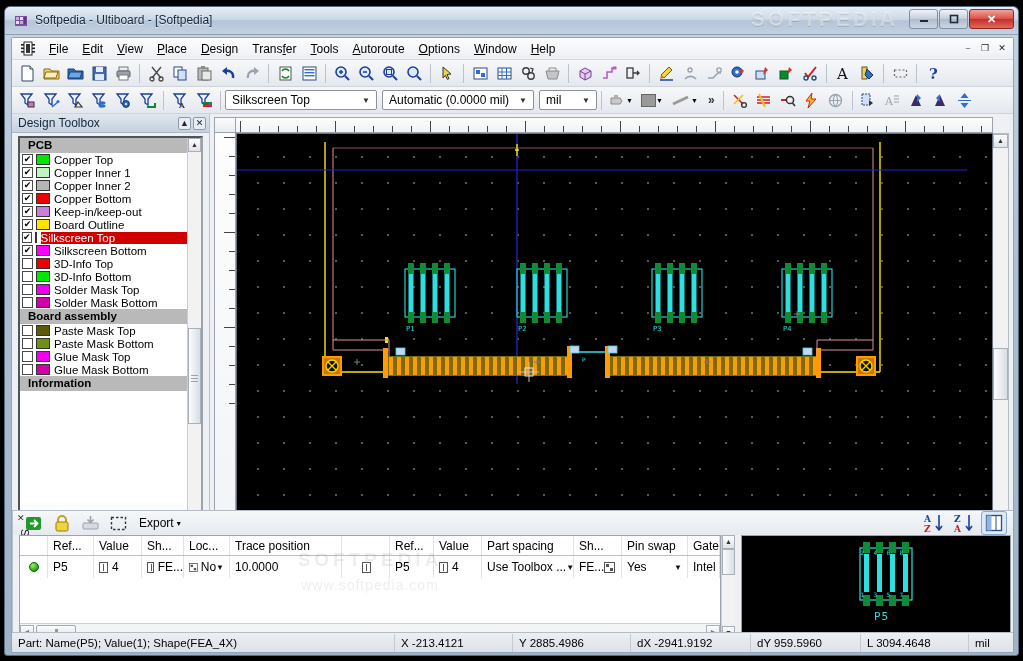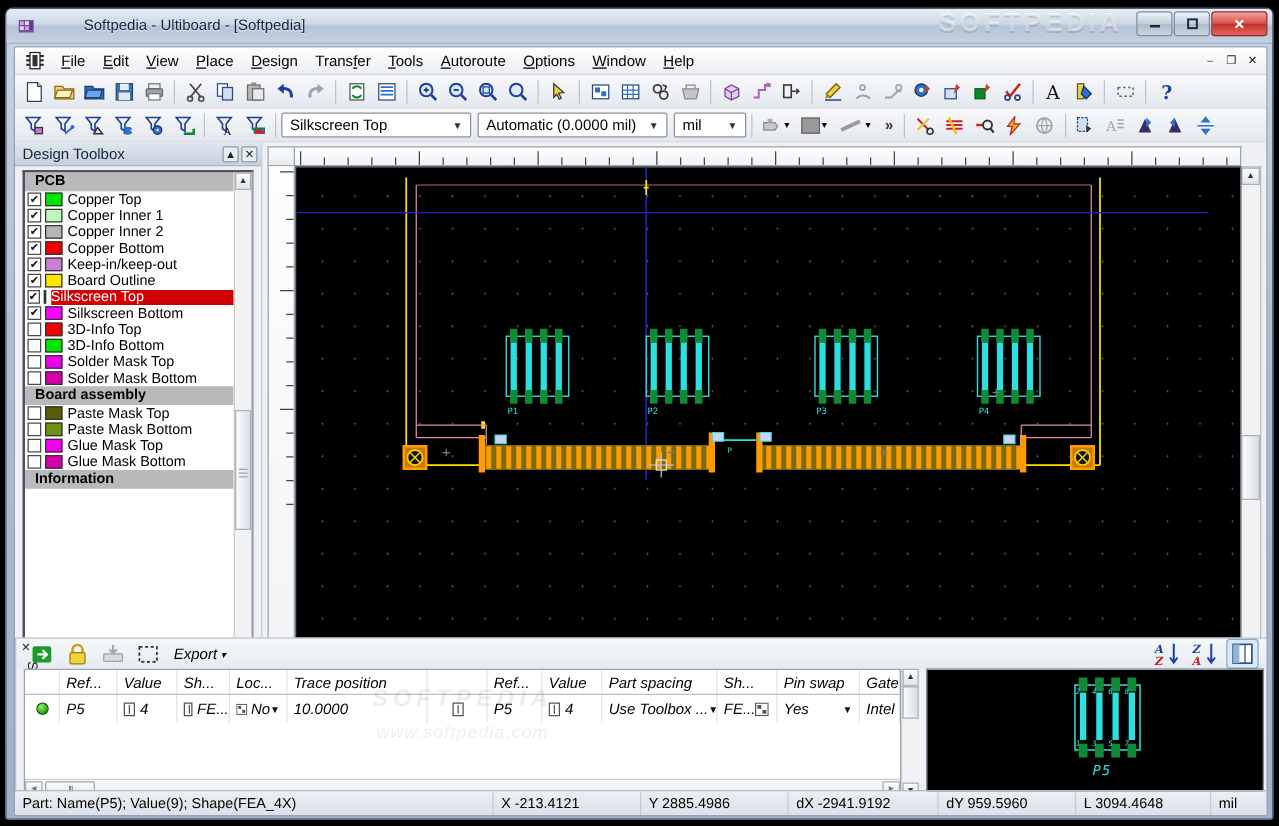--- a/index.html
+++ b/index.html
@@ -32,21 +32,20 @@
     text-shadow: 0 1px 0 rgba(0,0,0,0.12);
     font-family: "Liberation Sans", sans-serif;
   }
   .tb-icon {
     position: absolute; left: 8px; top: 6px; width: 16px; height: 16px;
   }
   .tb-title {
     position: absolute; left: 30px; top: 6px;
     font-size: 12px; color: #10243d; white-space: nowrap;
     text-shadow: 0 1px 1px rgba(255,255,255,0.8);
-    margin-left: 32px;
   }
   .tb-buttons { position: absolute; right: 4px; top: 2px; display: flex; gap: 1px; }
   .tb-btn {
     width: 29px; height: 20px; border: 1px solid #7d8fa5;
     border-radius: 3px; display: flex; align-items: center; justify-content: center;
     background: linear-gradient(to bottom,#eef3f8,#c3cedb 50%,#aebbca 51%,#ccd6e2);
     color: #1a2b40; font-size: 11px;
   }
   .tb-btn.close {
     width: 45px;
@@ -237,21 +236,21 @@
     border-right: 1px solid #bcc2cb; position: relative;
   }
   .ss-closebtn {
     position: absolute; top: 2px; left: 5px; font-size: 9px; color: #333;
   }
   .ss-vtext {
     position: absolute; top: 18px; left: 3px; width: 16px;
     writing-mode: vertical-rl; text-orientation: mixed;
     font-size: 11px; color: #111; letter-spacing: 0px;
   }
-  .ss-body { flex: 1; display: flex; flex-direction: column; font-style: italic; }
+  .ss-body { flex: 1; display: flex; flex-direction: column; }
   .ss-toolbar {
     height: 30px; display: flex; align-items: center; padding-left: 8px; gap: 2px;
     background: linear-gradient(to bottom,#f5f7f9,#e6eaf0);
   }
   .ss-tb-btn {
     width: 26px; height: 24px; display: flex; align-items: center; justify-content: center;
     border: 1px solid transparent; border-radius: 3px;
   }
   .ss-export { display: flex; align-items: center; gap: 3px; font-size: 12px; color: #000; margin-left: 6px; }
   .ss-tb-right { margin-left: auto; display: flex; align-items: center; gap: 4px; padding-right: 10px; }
@@ -1350,21 +1349,21 @@
             <div class="stab">Copper areas</div>
             <div class="stab">Keep-ins/Keep-outs</div>
             <div class="stab">Copper layers</div>
             <div class="stab">Parts position</div>
             <div class="stab">Statistics</div>
           </div>
       </div>
     </div>
 
     <div class="statusbar">
-      <div class="sb-cell grow">Part: Name(P5); Value(9); Shape(FEA_4X)</div>
+      <div class="sb-cell grow">Part: Name(P5); Value(1); Shape(FEA_4X)</div>
       <div class="sb-cell" style="width:118px">X -213.4121</div>
       <div class="sb-cell" style="width:118px">Y 2885.4986</div>
       <div class="sb-cell" style="width:120px">dX -2941.9192</div>
       <div class="sb-cell" style="width:110px">dY 959.5960</div>
       <div class="sb-cell" style="width:108px">L 3094.4648</div>
       <div class="sb-cell" style="width:44px;border-right:none">mil</div>
     </div>
 
   </div>
 </div>

